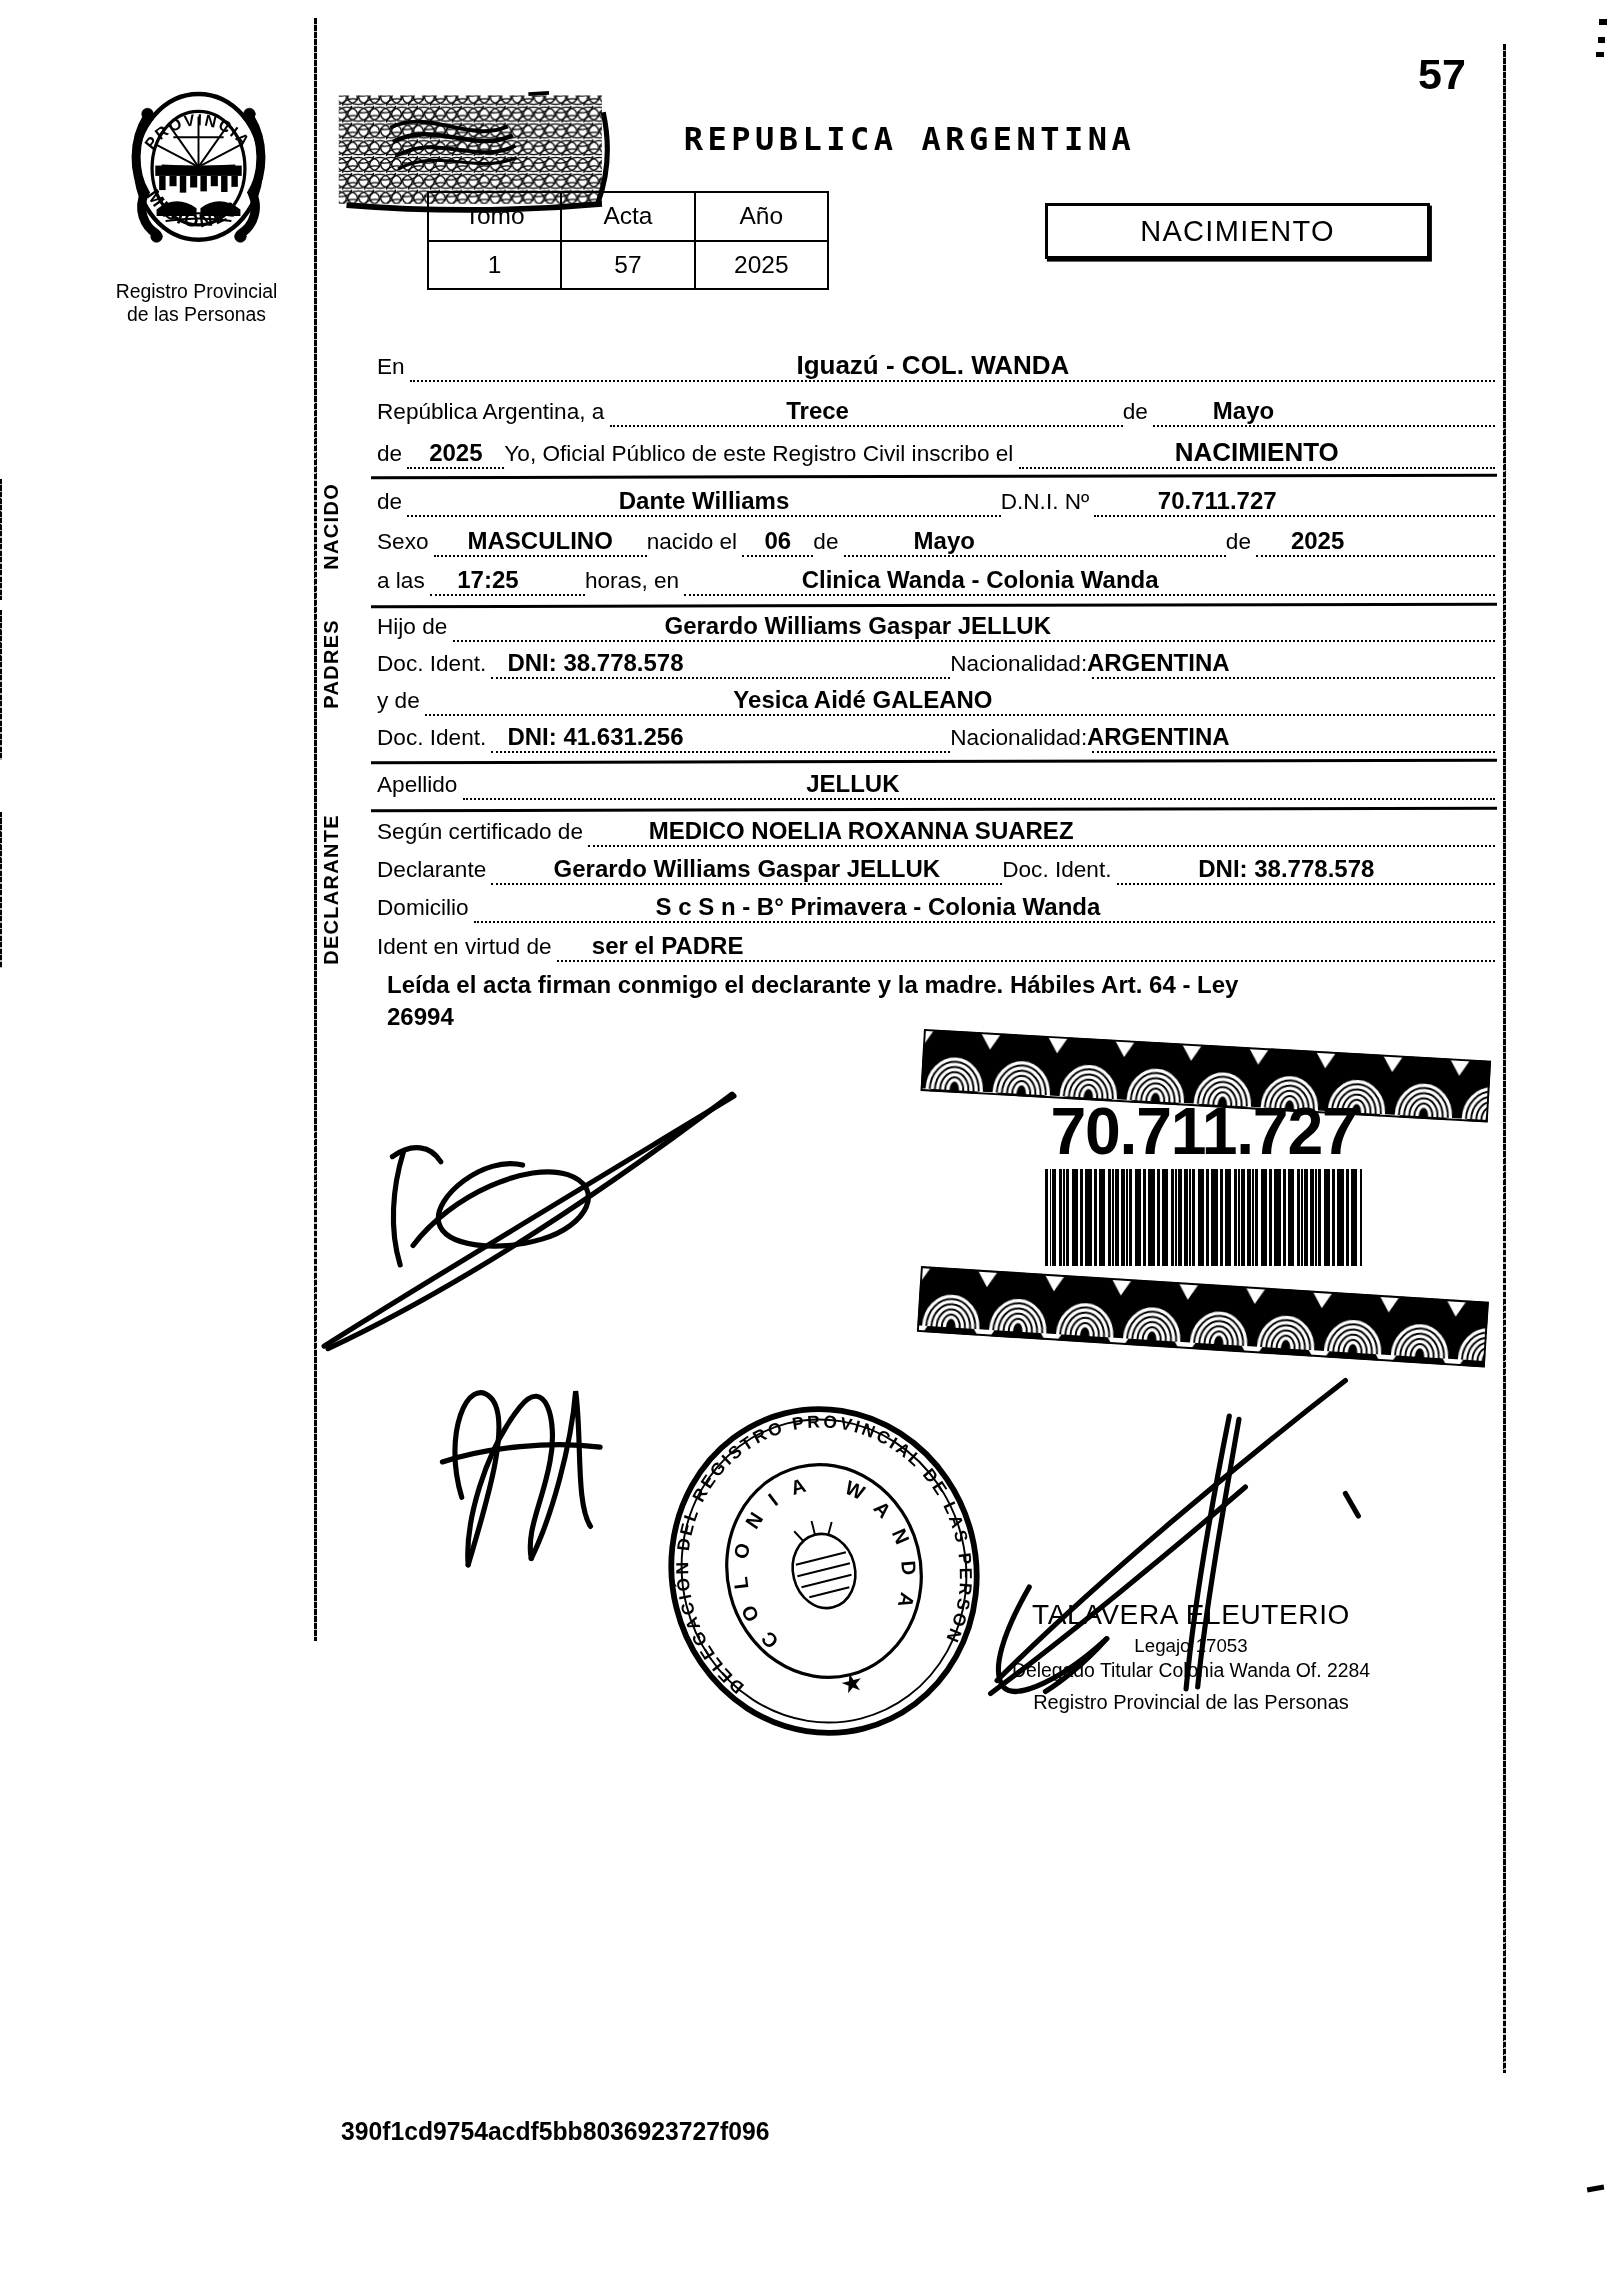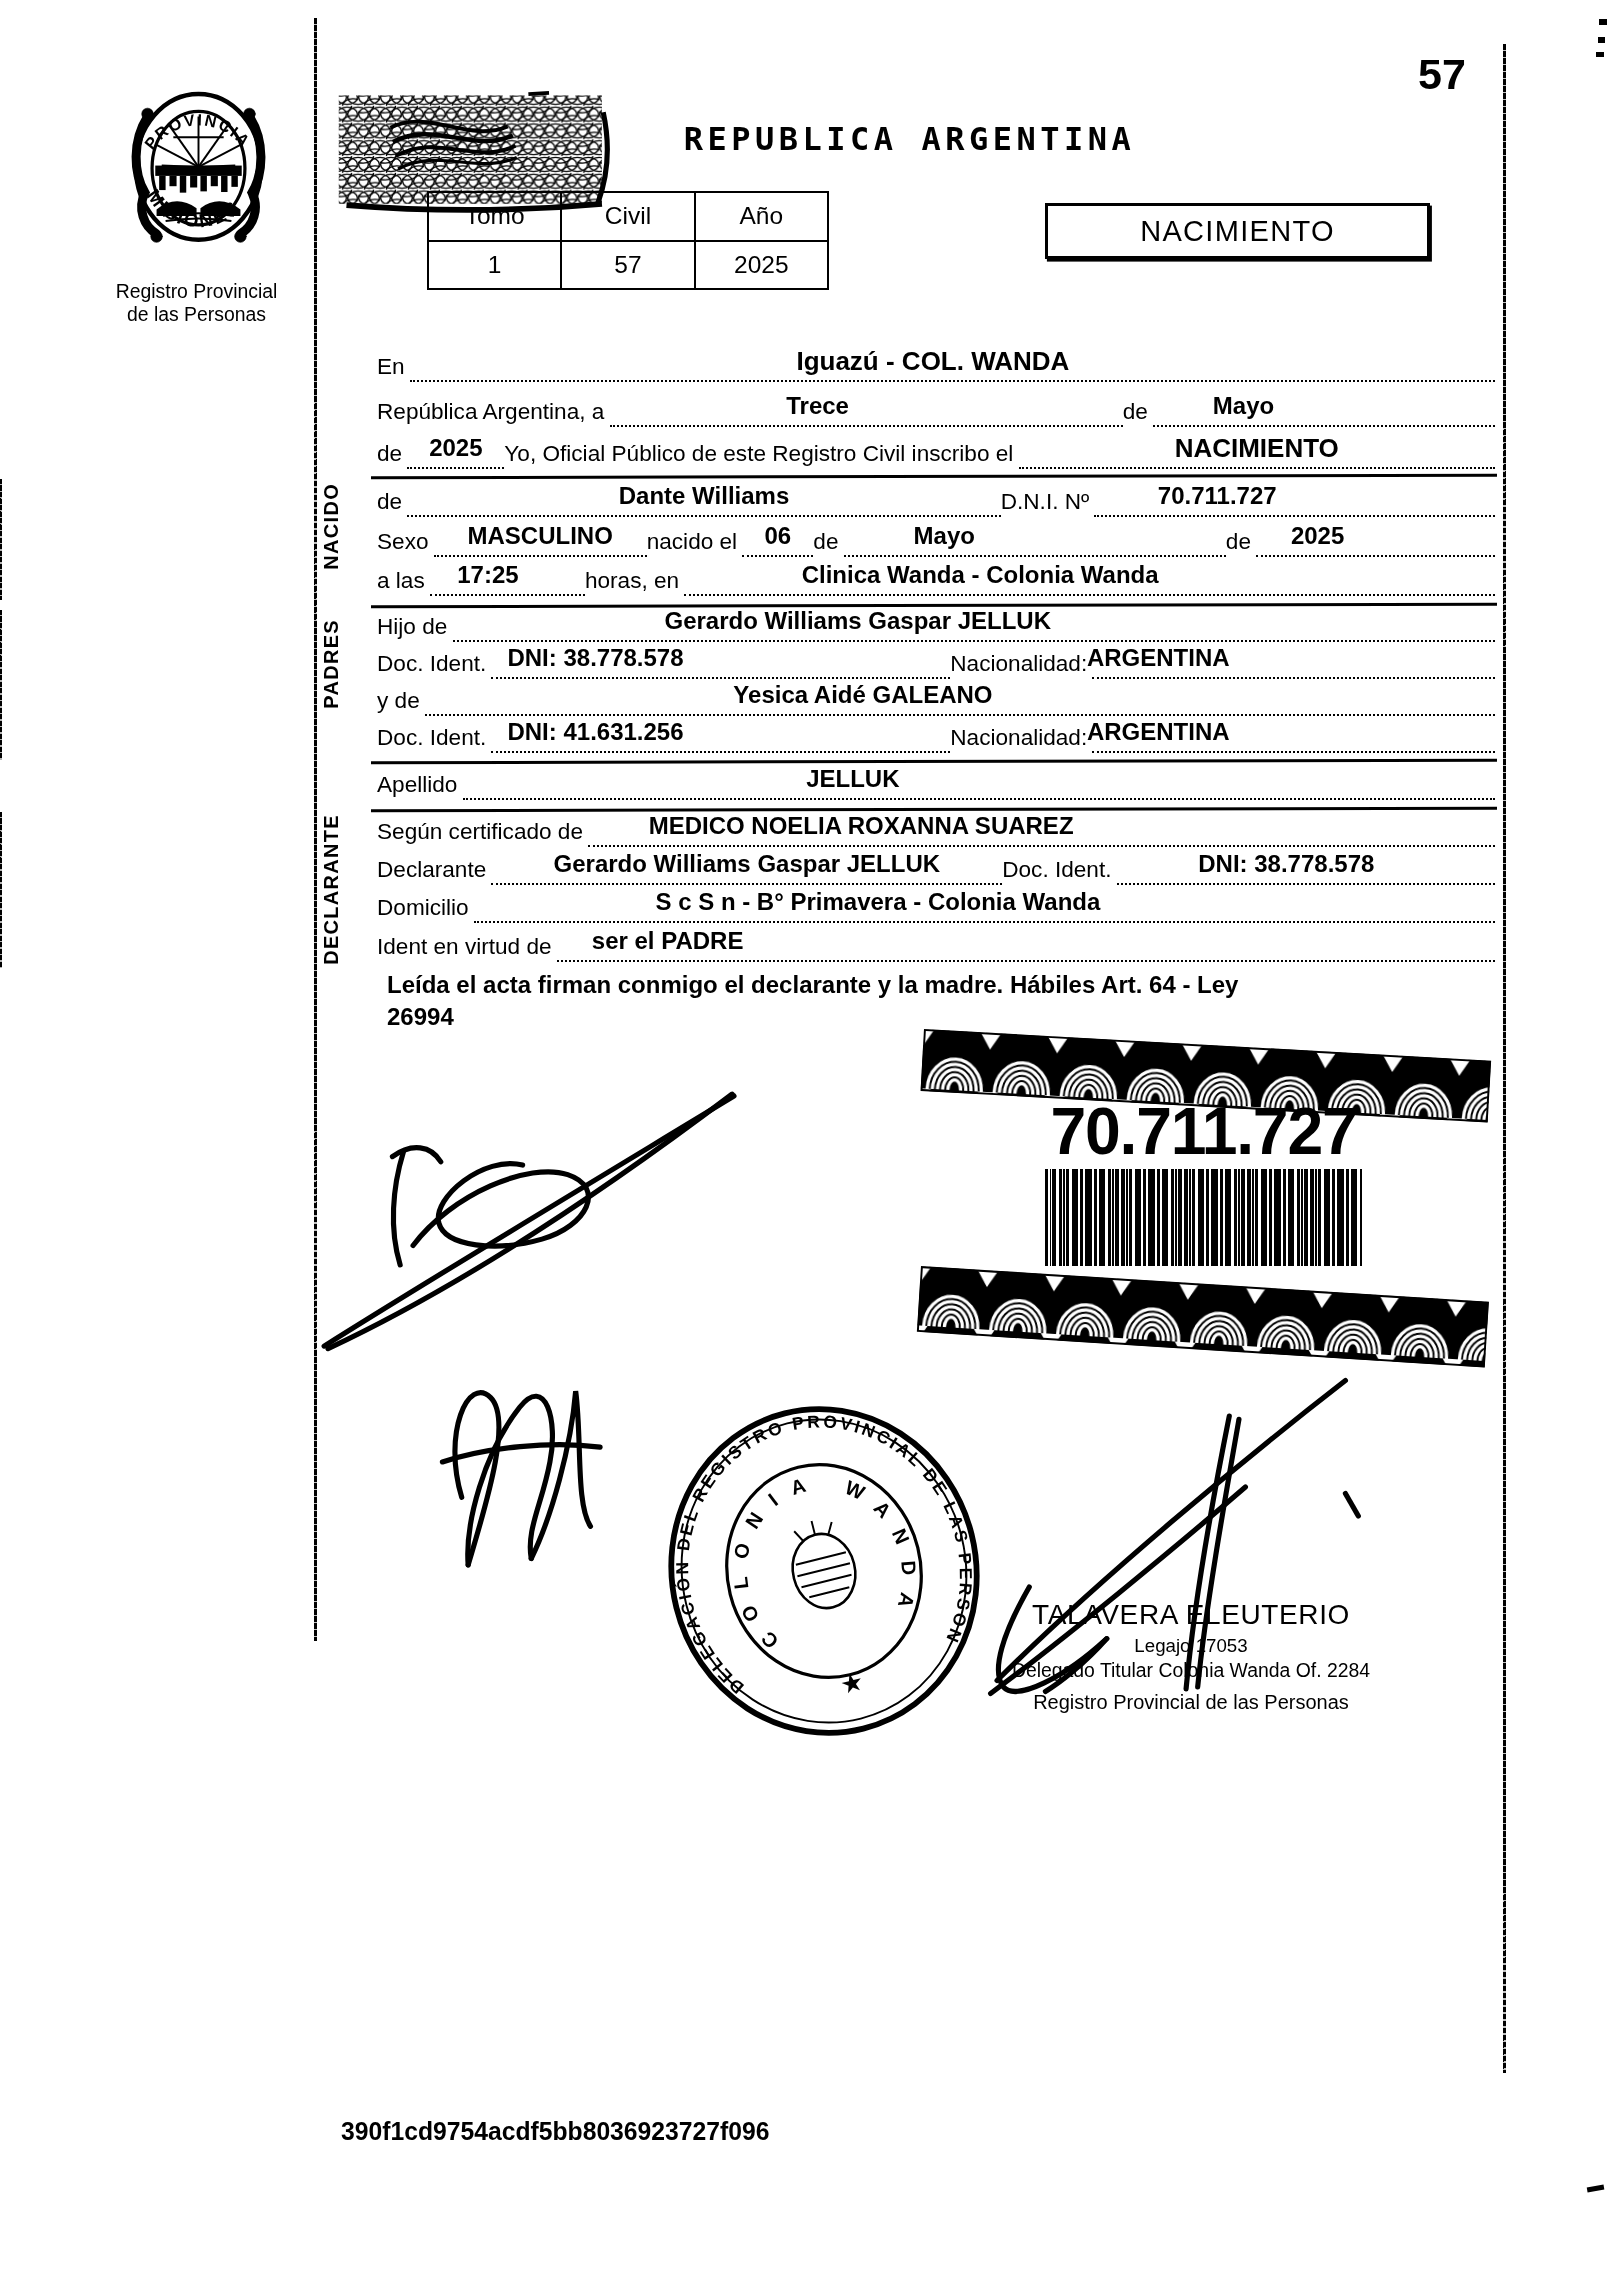--- a/index.html
+++ b/index.html
@@ -7,21 +7,21 @@
         font-family:"Liberation Sans",sans-serif;color:#000;overflow:hidden;}
   .abs{position:absolute;}
   
   .vline{position:absolute;width:2.6px;
          background-image:repeating-linear-gradient(177deg,#000 0 5.8px,rgba(0,0,0,.25) 5.8px 7px);}
   .secline{position:absolute;width:1.9px;
          background-image:repeating-linear-gradient(183deg,#000 0 5.2px,rgba(0,0,0,.3) 5.2px 6.5px);}
   
   .fline{position:absolute;left:377px;width:1118px;height:37px;display:flex;align-items:flex-end;}
   .lbl{font-size:22.6px;line-height:1;padding:0 5.2px 3.2px 0;white-space:nowrap;}
-  .fill{flex:1 1 0;display:flex;justify-content:center;align-items:center;
+  .fill{flex:1 1 0;display:flex;justify-content:center;align-items:flex-end;
         border-bottom:2.6px dotted #000;height:100%;min-width:19.4px;}
   .fill.start{justify-content:flex-start;}
   .val{font-weight:bold;font-size:24px;line-height:1;margin-bottom:1.9px;white-space:nowrap;}
   .val.big{font-size:26px;}
   .divider{position:absolute;left:371px;width:1126px;height:3.2px;background:#000;transform:rotate(-.12deg);}
   .seclbl{position:absolute;writing-mode:vertical-rl;transform:rotate(180deg);
           font-size:20px;font-weight:bold;letter-spacing:1.3px;}
   
   .title{position:absolute;left:671px;top:120px;width:477px;text-align:center;
          font-family:"DejaVu Sans Mono",monospace;font-weight:bold;font-size:32px;letter-spacing:4.5px;white-space:nowrap;}
@@ -148,21 +148,21 @@
     </g>
   </svg>
 
   <div class="title">REPUBLICA ARGENTINA</div>
   <div class="pagenum">57</div>
 
   <table class="rectable">
     <tbody>
         <tr>
       <td>Tomo</td>
-      <td>Civil</td>
+      <td>Acta</td>
       <td>Año</td>
     </tr>
     <tr>
       <td>1</td>
       <td>57</td>
       <td>2025</td>
     </tr>
   </tbody>
     </table>
 

